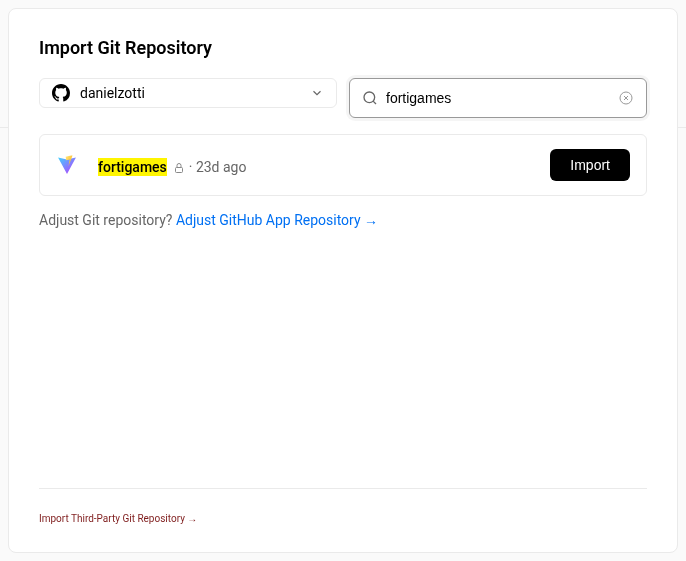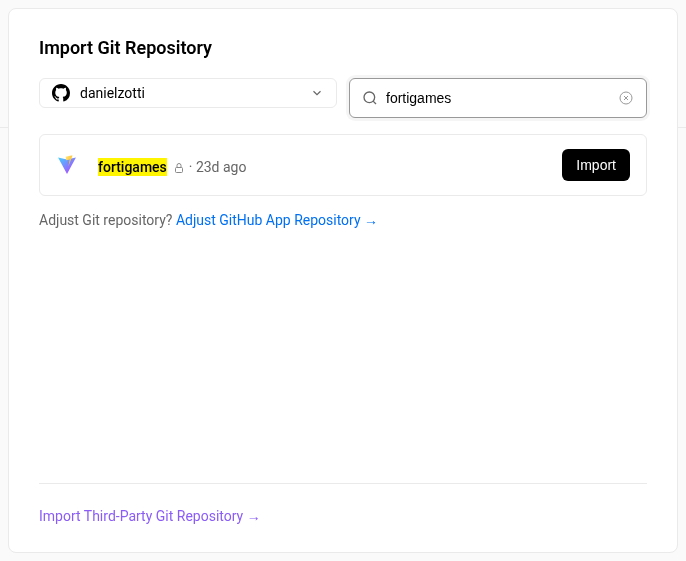--- a/index.html
+++ b/index.html
@@ -131,21 +131,21 @@
     }
     .repo-meta {
       color: #666;
       font-size: 14px;
     }
     .import-btn {
       background: #000;
       color: #fff;
       border: none;
       border-radius: 6px;
-      padding: 8px 14px;
+      padding: 8px 20px;
       font-size: 14px;
       font-weight: 500;
       cursor: pointer;
     }
     .missing-text {
       font-size: 14px;
       color: #666;
     }
     .missing-text .link {
       color: #0070f3;
@@ -153,22 +153,22 @@
     }
     .spacer {
       flex: 1;
     }
     .bottom-divider {
       height: 1px;
       background: #eaeaea;
       margin-bottom: 24px;
     }
     .third-party {
-      font-size: 14px;
-      color: #8b5cf6;
+      font-size: 10px;
+      color: #7f1d1d;
       cursor: pointer;
       display: flex;
       align-items: flex-start;
       gap: 6px;
     }
   </style>
 </head>
 <body>
 
 <div class="page-divider"></div>

